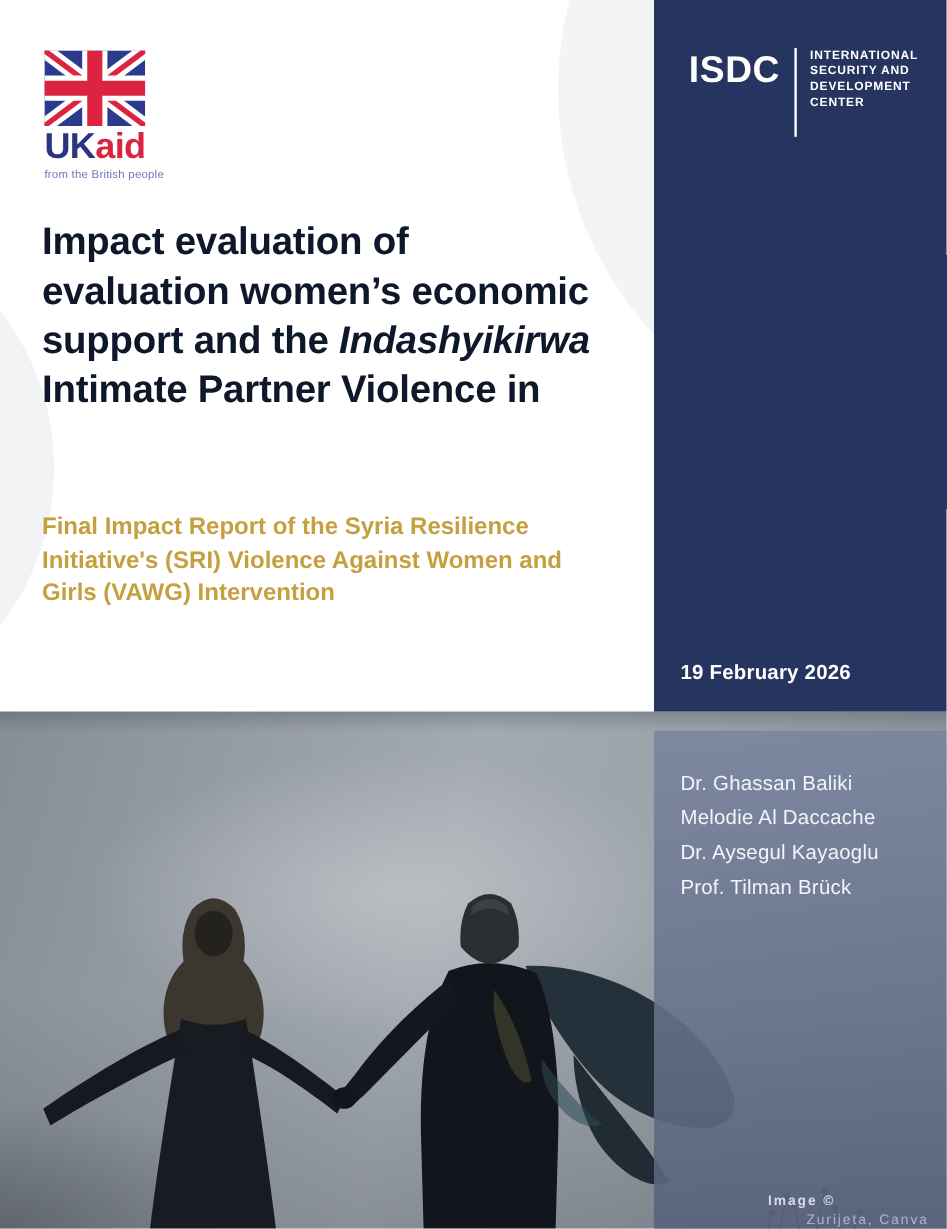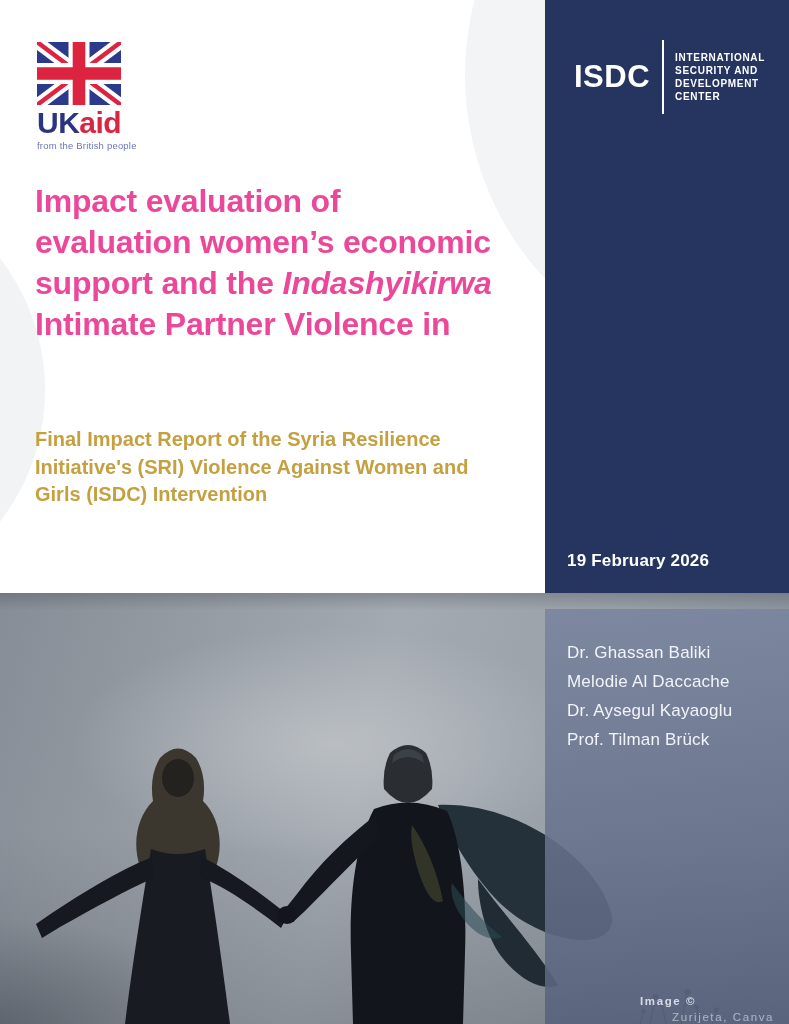--- a/index.html
+++ b/index.html
@@ -19,36 +19,36 @@
   .ukaid{position:absolute;left:37px;top:42px;}
   .ukaid-flag{display:block;width:84px;height:63px;}
   .ukaid-word{margin-top:2px;font-size:30px;font-weight:bold;letter-spacing:-0.5px;line-height:32px;}
   .ukaid-word .uk{color:#2a3580;}
   .ukaid-word .aid{color:#dc2340;}
   .ukaid-tagline{font-size:9.5px;color:#6b76b8;margin-top:1px;letter-spacing:0.2px;}
 
   .title{
     position:absolute;left:35px;top:181px;width:505px;
     font-size:32px;line-height:41px;font-weight:800;
-    color:#ec4899;letter-spacing:-0.2px;
+    color:#0f172a;letter-spacing:-0.2px;
   }
   .title .t-italic{font-style:italic;}
 
   .subtitle{
     position:absolute;left:35px;top:426px;width:495px;
     font-size:20px;line-height:27.5px;font-weight:bold;
     color:#c5a041;
   }
 
   
   .sidebar{
     position:absolute;left:545px;top:0;width:244px;height:593px;
     background:#253560;z-index:2;
   }
-  .isdc{position:absolute;left:29px;top:40px;display:flex;align-items:center;}
+  .isdc{position:absolute;left:29px;top:40px;display:flex;align-items:flex-start;}
   .isdc-acronym{color:#ffffff;font-size:31px;font-weight:bold;letter-spacing:0.5px;}
   .isdc-divider{width:2px;height:74px;background:#ffffff;margin:0 11px 0 12px;}
   .isdc-name{color:#ffffff;font-size:10px;font-weight:bold;letter-spacing:0.7px;line-height:13px;}
   .pub-date{
     position:absolute;left:22px;top:551px;
     color:#ffffff;font-size:17px;font-weight:bold;letter-spacing:0.2px;
   }
 
   
   .photo{
@@ -100,21 +100,21 @@
     <div class="title">
       <div>Impact evaluation of</div>
       <div>evaluation women’s economic</div>
       <div><span>support and the </span><span class="t-italic">Indashyikirwa</span></div>
       <div>Intimate Partner Violence in</div>
     </div>
 
     <div class="subtitle">
       <div>Final Impact Report of the Syria Resilience</div>
       <div>Initiative's (SRI) Violence Against Women and</div>
-      <div>Girls (ISDC) Intervention</div>
+      <div>Girls (VAWG) Intervention</div>
     </div>
   </div>
 
   <div class="photo">
     <svg viewBox="0 0 789 431" preserveAspectRatio="none">
 
       <g>
         <path d="M160,165 Q178,146 196,165 Q207,183 203,208 C219,224 224,250 216,274 L140,274 C132,250 137,224 153,208 Q149,183 160,165 Z" fill="#3c372e"></path>
         <ellipse cx="178" cy="185" rx="16" ry="19" fill="#24221f"></ellipse>
         <path d="M151,256 Q177,266 205,256 C212,300 221,360 230,431 L125,431 C134,360 144,300 151,256 Z" fill="#181b21"></path>

